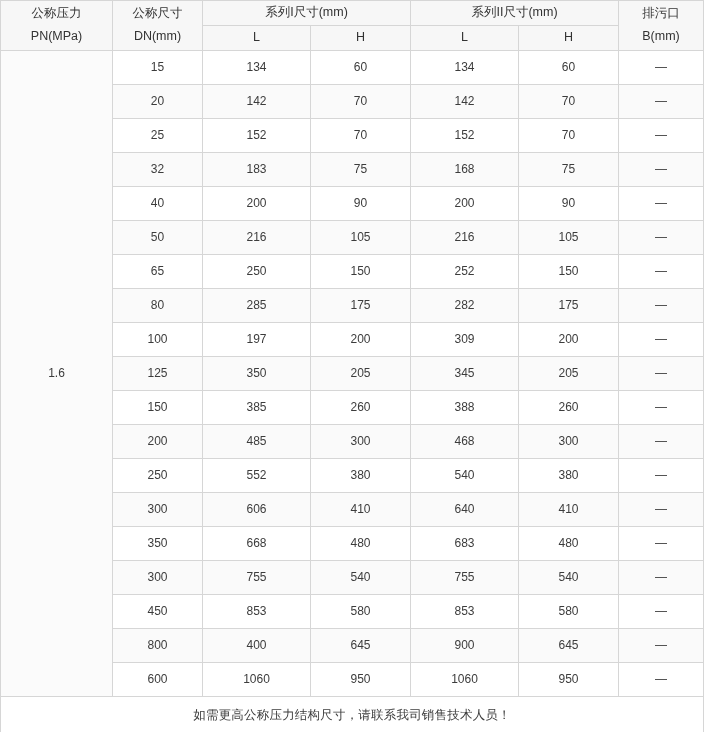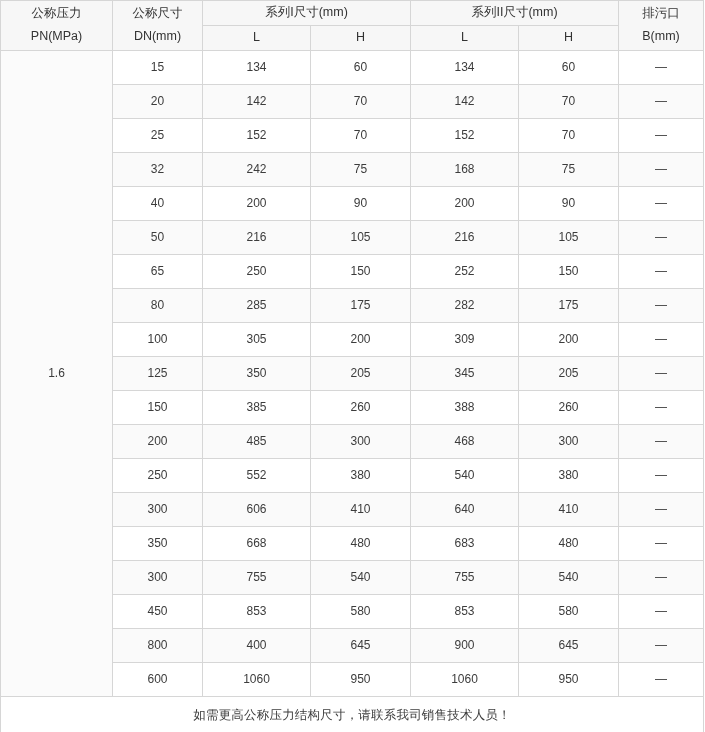--- a/index.html
+++ b/index.html
@@ -147,21 +147,21 @@
         <tr>
           <td class="dn-cell">25</td>
           <td>152</td>
           <td>70</td>
           <td>152</td>
           <td>70</td>
           <td class="dash">—</td>
         </tr>
         <tr>
           <td class="dn-cell">32</td>
-          <td>242</td>
+          <td>183</td>
           <td>75</td>
           <td>168</td>
           <td>75</td>
           <td class="dash">—</td>
         </tr>
         <tr>
           <td class="dn-cell">40</td>
           <td>200</td>
           <td>90</td>
           <td>200</td>
@@ -187,21 +187,21 @@
         <tr>
           <td class="dn-cell">80</td>
           <td>285</td>
           <td>175</td>
           <td>282</td>
           <td>175</td>
           <td class="dash">—</td>
         </tr>
         <tr>
           <td class="dn-cell">100</td>
-          <td>305</td>
+          <td>197</td>
           <td>200</td>
           <td>309</td>
           <td>200</td>
           <td class="dash">—</td>
         </tr>
         <tr>
           <td class="dn-cell">125</td>
           <td>350</td>
           <td>205</td>
           <td>345</td>

